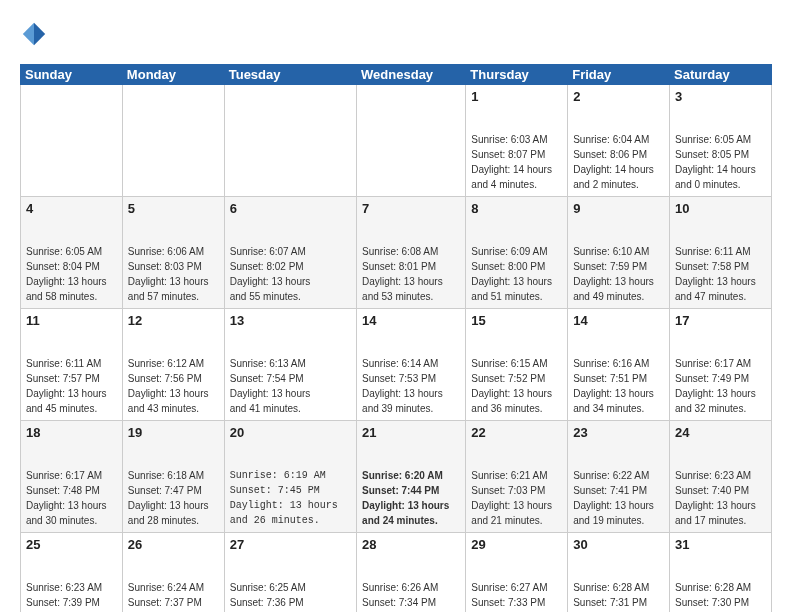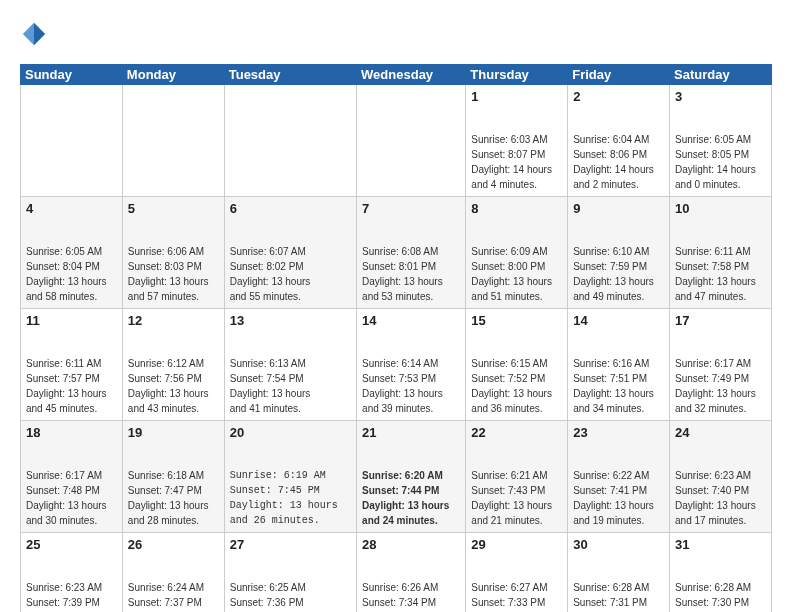--- a/index.html
+++ b/index.html
@@ -279,21 +279,21 @@
         <td>
           <div class="day-number">21</div>
           <div class="day-info" style="white-space: pre-line; font-weight: bold;">Sunrise: 6:20 AM
 Sunset: 7:44 PM
 Daylight: 13 hours
 and 24 minutes.</div>
         </td>
         <td>
           <div class="day-number">22</div>
           <div class="day-info" style="white-space: pre-line;">Sunrise: 6:21 AM
-Sunset: 7:43 PM
+Sunset: 7:03 PM
 Daylight: 13 hours
 and 21 minutes.</div>
         </td>
         <td>
           <div class="day-number">23</div>
           <div class="day-info" style="white-space: pre-line;">Sunrise: 6:22 AM
 Sunset: 7:41 PM
 Daylight: 13 hours
 and 19 minutes.</div>
         </td>

